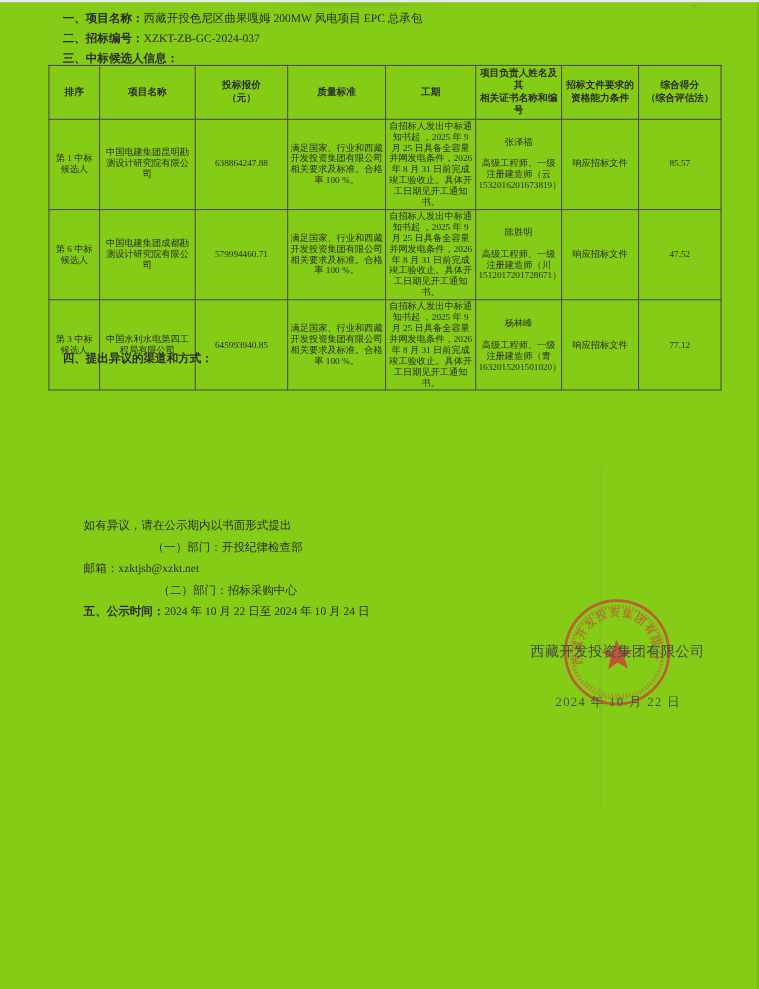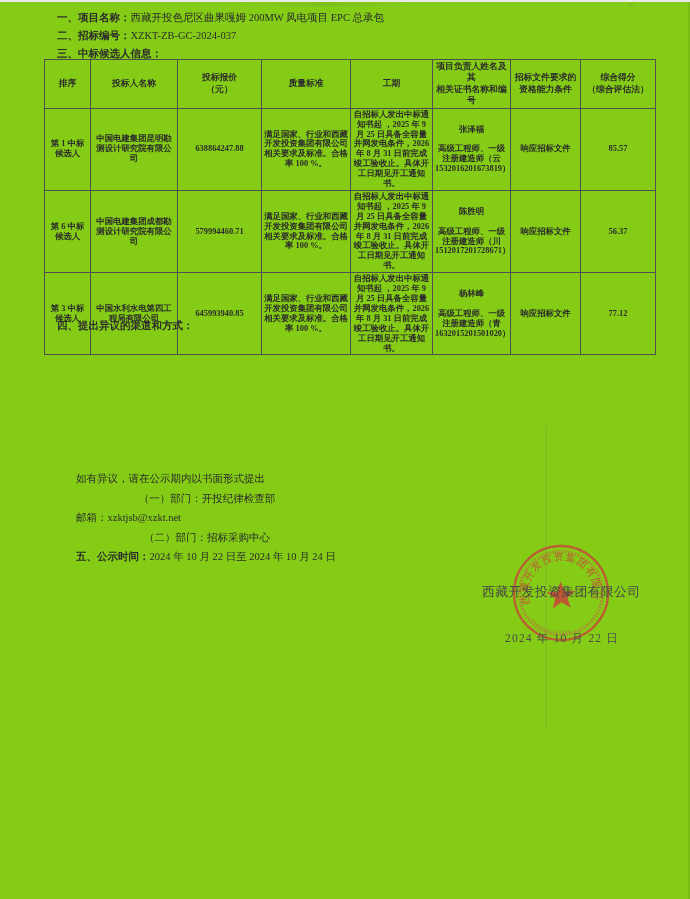--- a/index.html
+++ b/index.html
@@ -20,21 +20,21 @@
   table.cands{
     position:absolute;left:44px;top:57px;width:611px;
     border-collapse:collapse;table-layout:fixed;
   }
   table.cands th,table.cands td{
     border:1px solid #4f4f4f;
     text-align:center;vertical-align:middle;
     white-space:pre-line;
     padding:1px 2px;
     overflow:hidden;
-    font-weight:bold;
+    font-weight:normal;
   }
   table.cands th{font-size:8.8px;font-weight:bold;line-height:1.3;}
   table.cands td{font-size:8.4px;line-height:1.18;}
   tr.hrow{height:33px;}
   tr.r1{height:68px;}
   tr.r2{height:74px;}
   tr.r3{height:81px;}
 
   .section4{position:absolute;left:57px;top:317px;font-size:10.5px;font-weight:bold;white-space:nowrap;}
 
@@ -75,21 +75,21 @@
         <col style="width:84px">
         <col style="width:89px">
       <col style="width:82px">
         <col style="width:78px">
         <col style="width:70px">
         <col style="width:75px">
     </colgroup>
     <thead>
       <tr class="hrow">
         <th>排序</th>
-        <th>投标人名称</th>
+        <th>项目名称</th>
         <th>投标报价
 （元）</th>
         <th>质量标准</th>
         <th>工期</th>
         <th>项目负责人姓名及其
 相关证书名称和编号</th>
         <th>招标文件要求的
 资格能力条件</th>
         <th>综合得分
 （综合评估法）</th>
@@ -113,21 +113,21 @@
         <td>第 6 中标候选人</td>
         <td>中国电建集团成都勘测设计研究院有限公司</td>
         <td>579994460.71</td>
         <td>满足国家、行业和西藏开发投资集团有限公司相关要求及标准。合格率 100 %。</td>
         <td>自招标人发出中标通知书起 ，2025 年 9 月 25 日具备全容量并网发电条件，2026 年 8 月 31 日前完成竣工验收止。具体开工日期见开工通知书。</td>
         <td>
           <div>陈胜明</div>
           <div>高级工程师、一级注册建造师（川 1512017201728671）</div>
         </td>
         <td>响应招标文件</td>
-        <td>56.37</td>
+        <td>47.52</td>
       </tr>
       <tr class="r3">
         <td>第 3 中标候选人</td>
         <td>中国水利水电第四工程局有限公司</td>
         <td>645993940.85</td>
         <td>满足国家、行业和西藏开发投资集团有限公司相关要求及标准。合格率 100 %。</td>
         <td>自招标人发出中标通知书起 ，2025 年 9 月 25 日具备全容量并网发电条件，2026 年 8 月 31 日前完成竣工验收止。具体开工日期见开工通知书。</td>
         <td>
           <div>杨林峰</div>
           <div>高级工程师、一级注册建造师（青 1632015201501020）</div>

